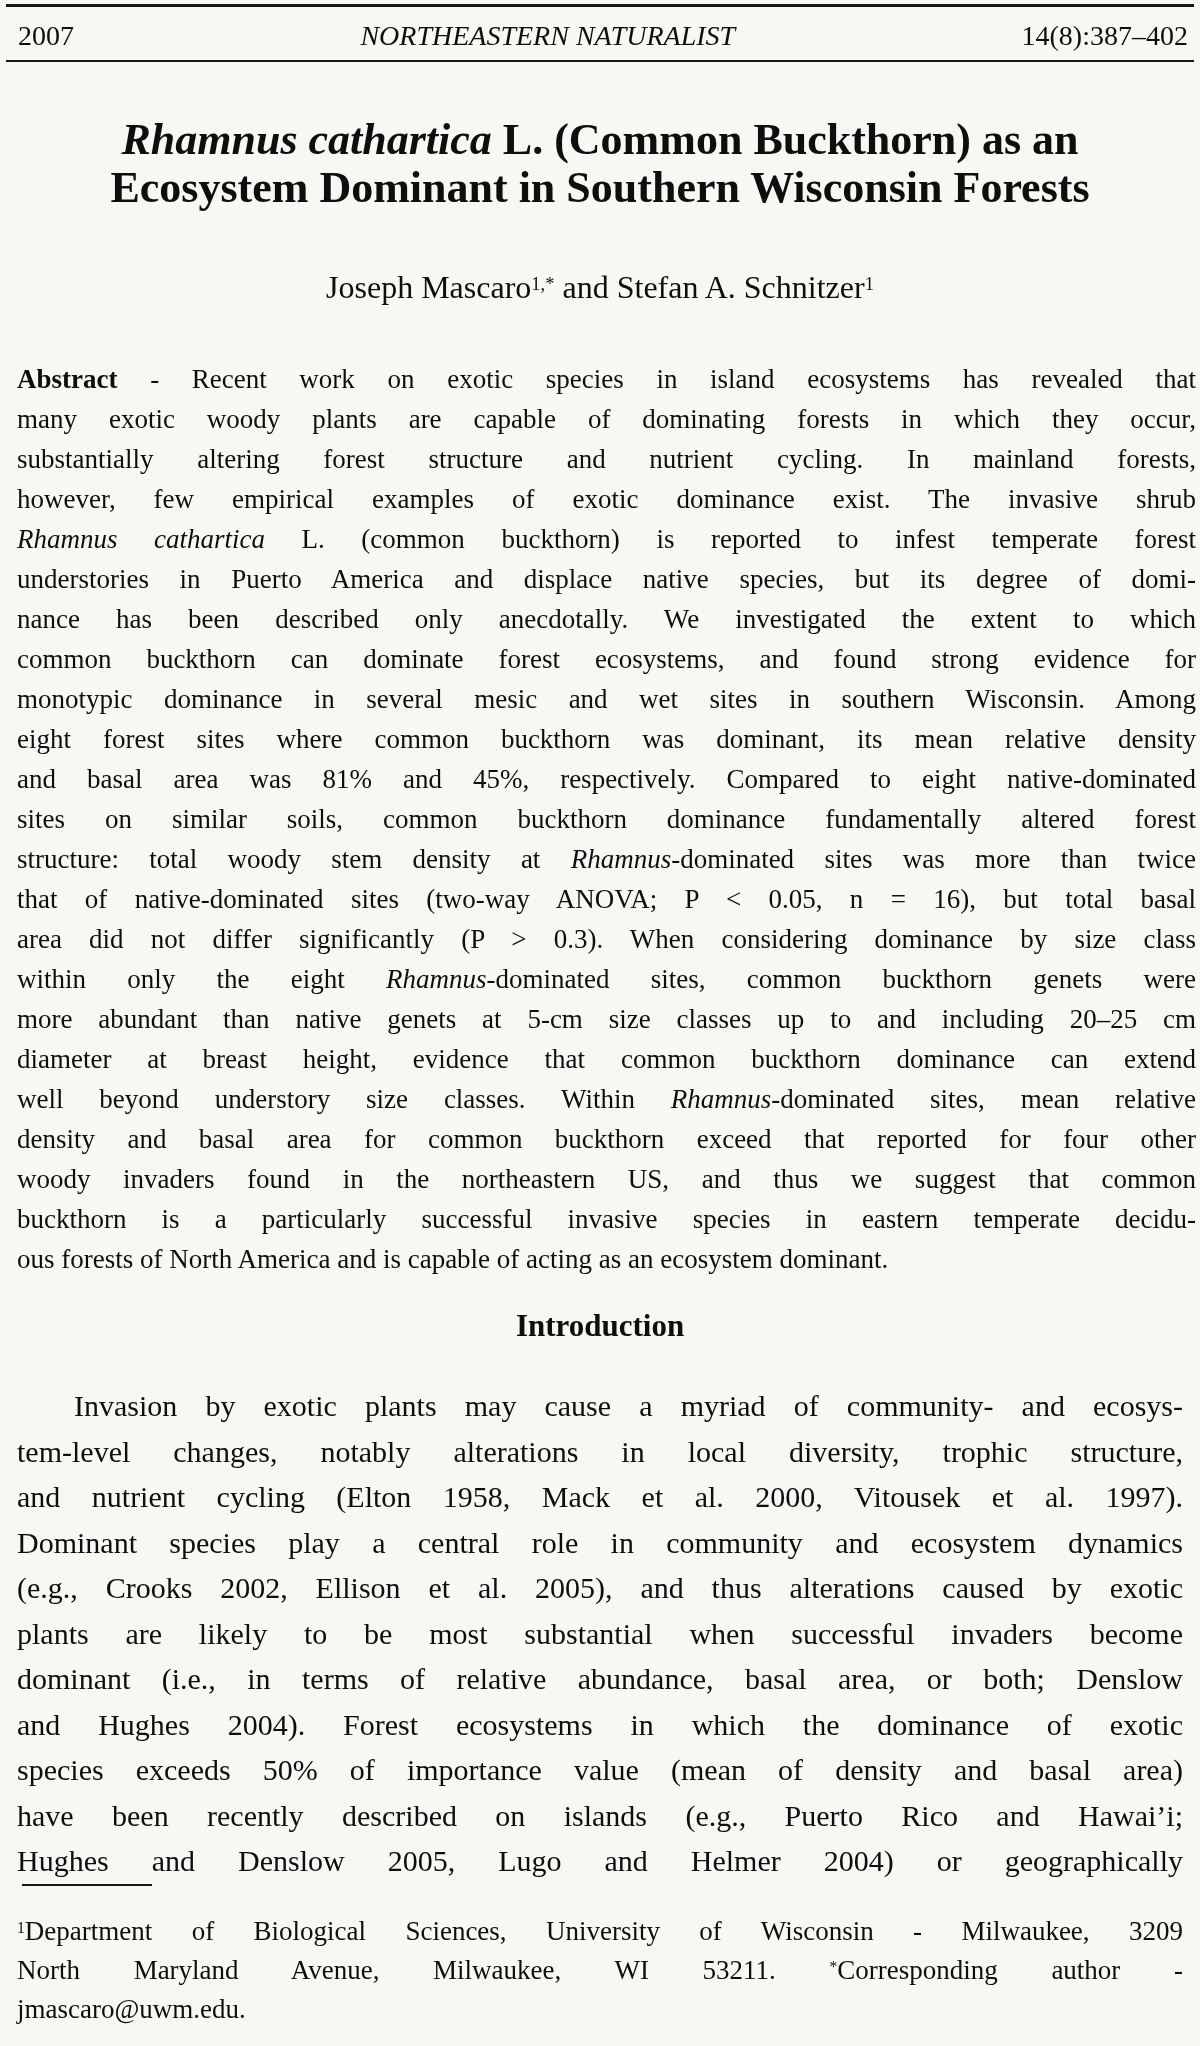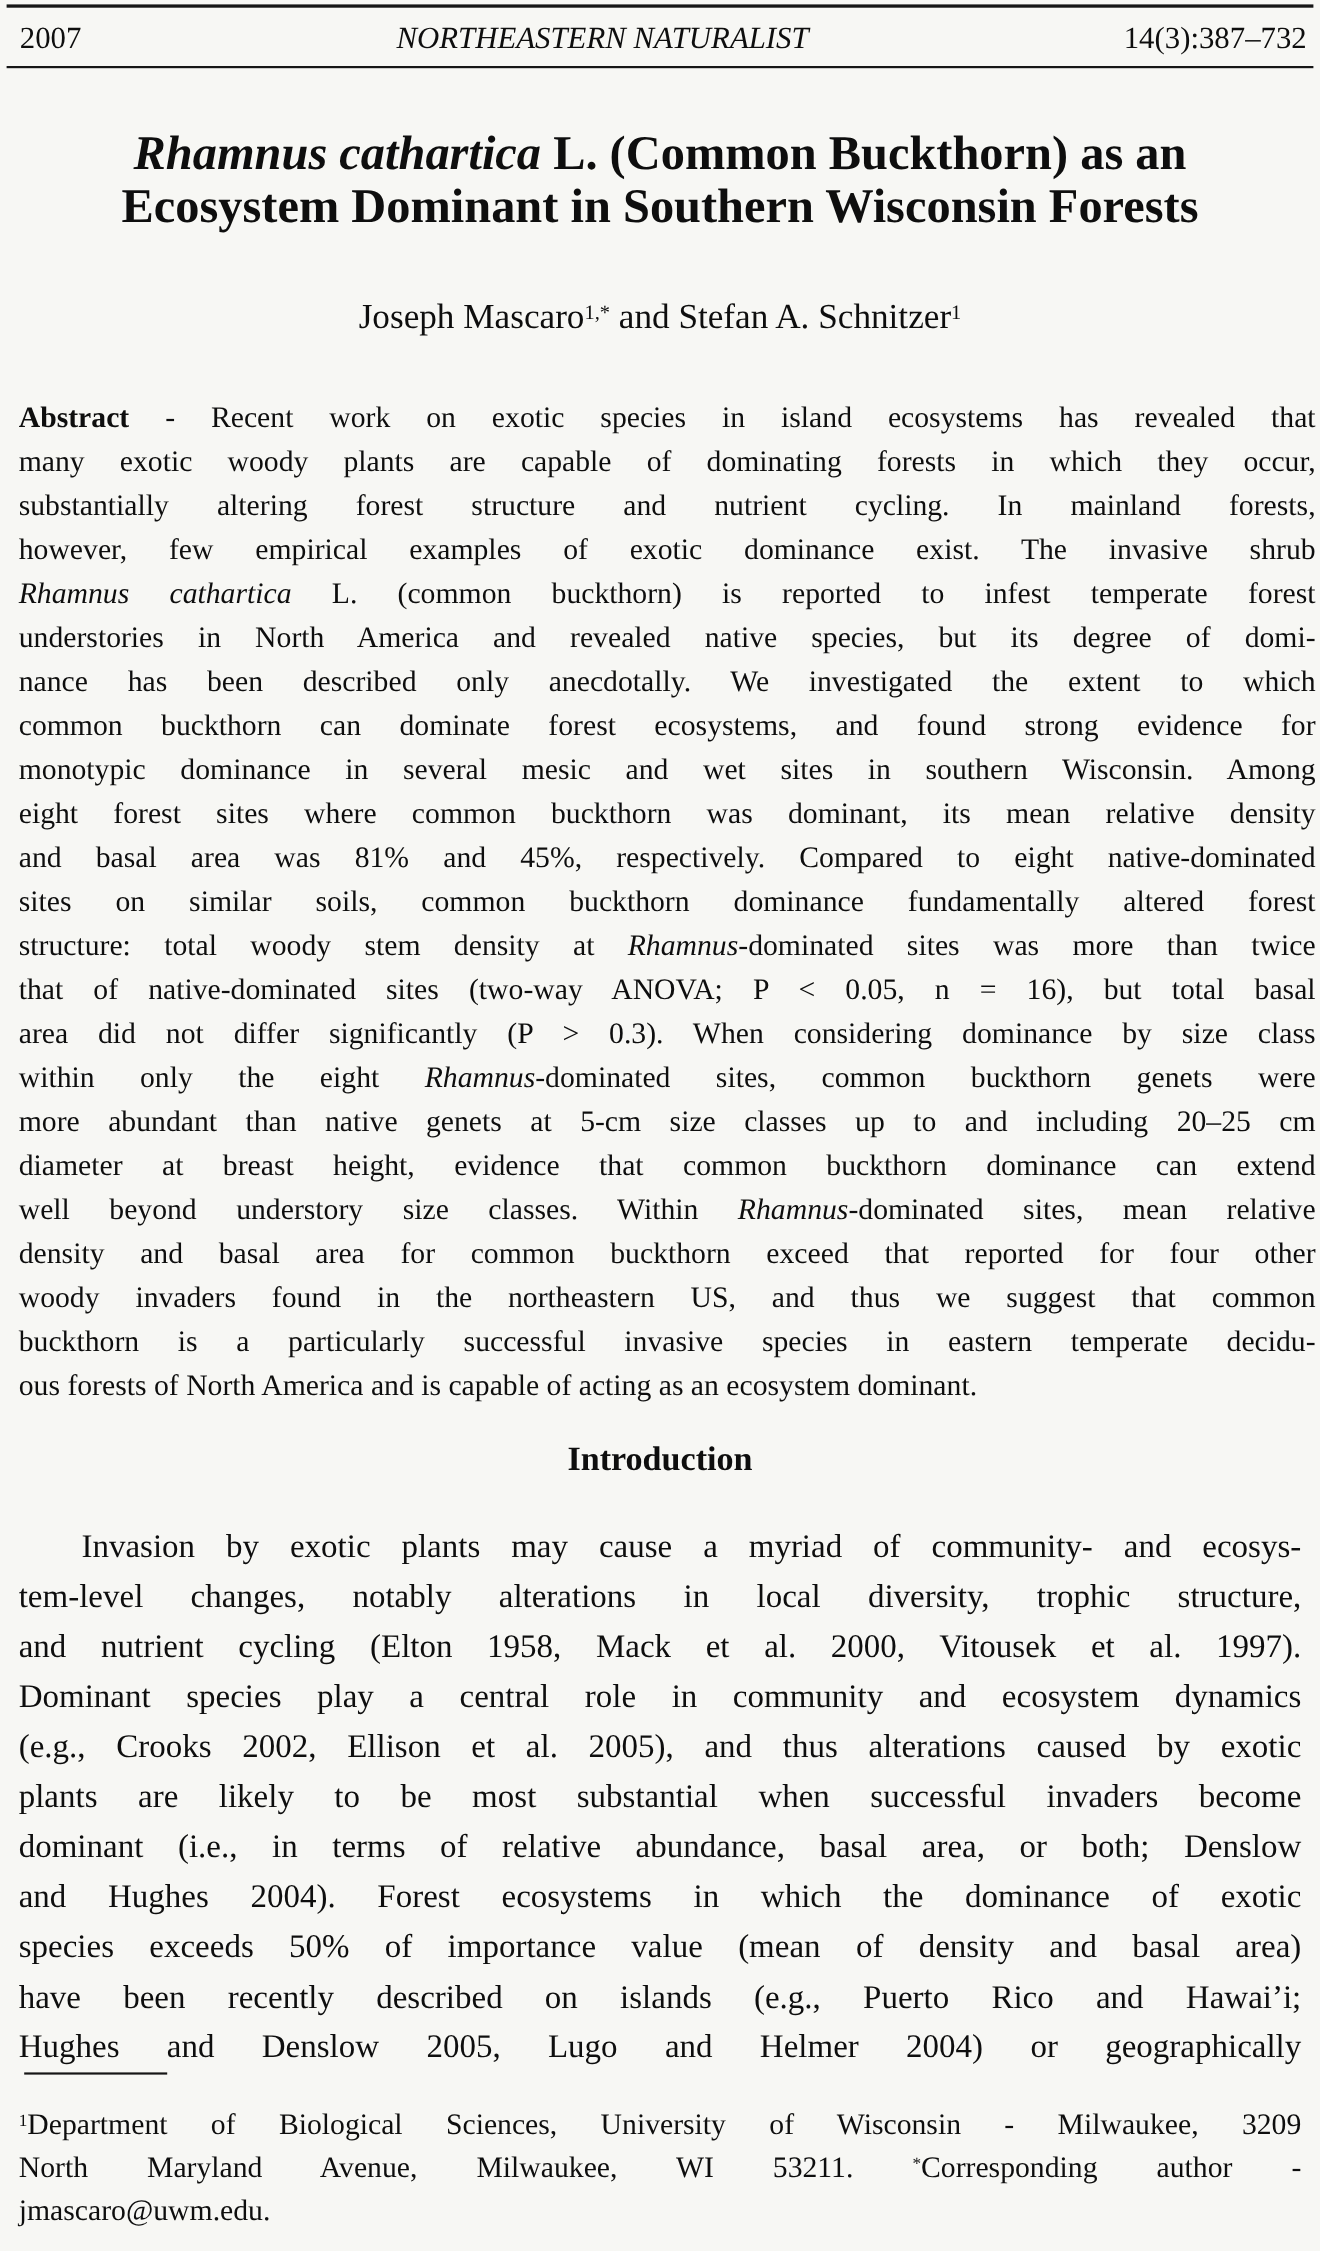--- a/index.html
+++ b/index.html
@@ -69,41 +69,41 @@
 </style>
 </head>
 <body>
 
 <div class="page">
   <div class="rule" id="rule-top"></div>
 
   <div id="header-row">
     <span>2007</span>
     <span id="journal-name">NORTHEASTERN NATURALIST</span>
-    <span>14(3):387–732</span>
+    <span>14(8):387–402</span>
   </div>
 
   <div class="rule" id="rule-header"></div>
 
   <h1 id="title">
       <div class="line"><span class="i">Rhamnus cathartica</span><span> L. (Common Buckthorn) as an</span></div>
       <div class="line">Ecosystem Dominant in Southern Wisconsin Forests</div>
     </h1>
 
   <div id="authors">
       <div class="line">Joseph Mascaro<sup>1,*</sup> and Stefan A. Schnitzer<sup>1</sup></div>
     </div>
 
   <div id="abstract">
       <div class="line"><span class="b">Abstract</span> - Recent work on exotic species in island ecosystems has revealed that</div>
       <div class="line">many exotic woody plants are capable of dominating forests in which they occur,</div>
       <div class="line">substantially altering forest structure and nutrient cycling. In mainland forests,</div>
       <div class="line">however, few empirical examples of exotic dominance exist. The invasive shrub</div>
       <div class="line"><span class="i">Rhamnus cathartica</span> L. (common buckthorn) is reported to infest temperate forest</div>
-      <div class="line">understories in North America and revealed native species, but its degree of domi-</div>
+      <div class="line">understories in Puerto America and displace native species, but its degree of domi-</div>
       <div class="line">nance has been described only anecdotally. We investigated the extent to which</div>
       <div class="line">common buckthorn can dominate forest ecosystems, and found strong evidence for</div>
       <div class="line">monotypic dominance in several mesic and wet sites in southern Wisconsin. Among</div>
       <div class="line">eight forest sites where common buckthorn was dominant, its mean relative density</div>
       <div class="line">and basal area was 81% and 45%, respectively. Compared to eight native-dominated</div>
       <div class="line">sites on similar soils, common buckthorn dominance fundamentally altered forest</div>
       <div class="line">structure: total woody stem density at <span class="i">Rhamnus</span>-dominated sites was more than twice</div>
       <div class="line">that of native-dominated sites (two-way ANOVA; P &lt; 0.05, n = 16), but total basal</div>
       <div class="line">area did not differ significantly (P &gt; 0.3). When considering dominance by size class</div>
       <div class="line">within only the eight <span class="i">Rhamnus</span>-dominated sites, common buckthorn genets were</div>

